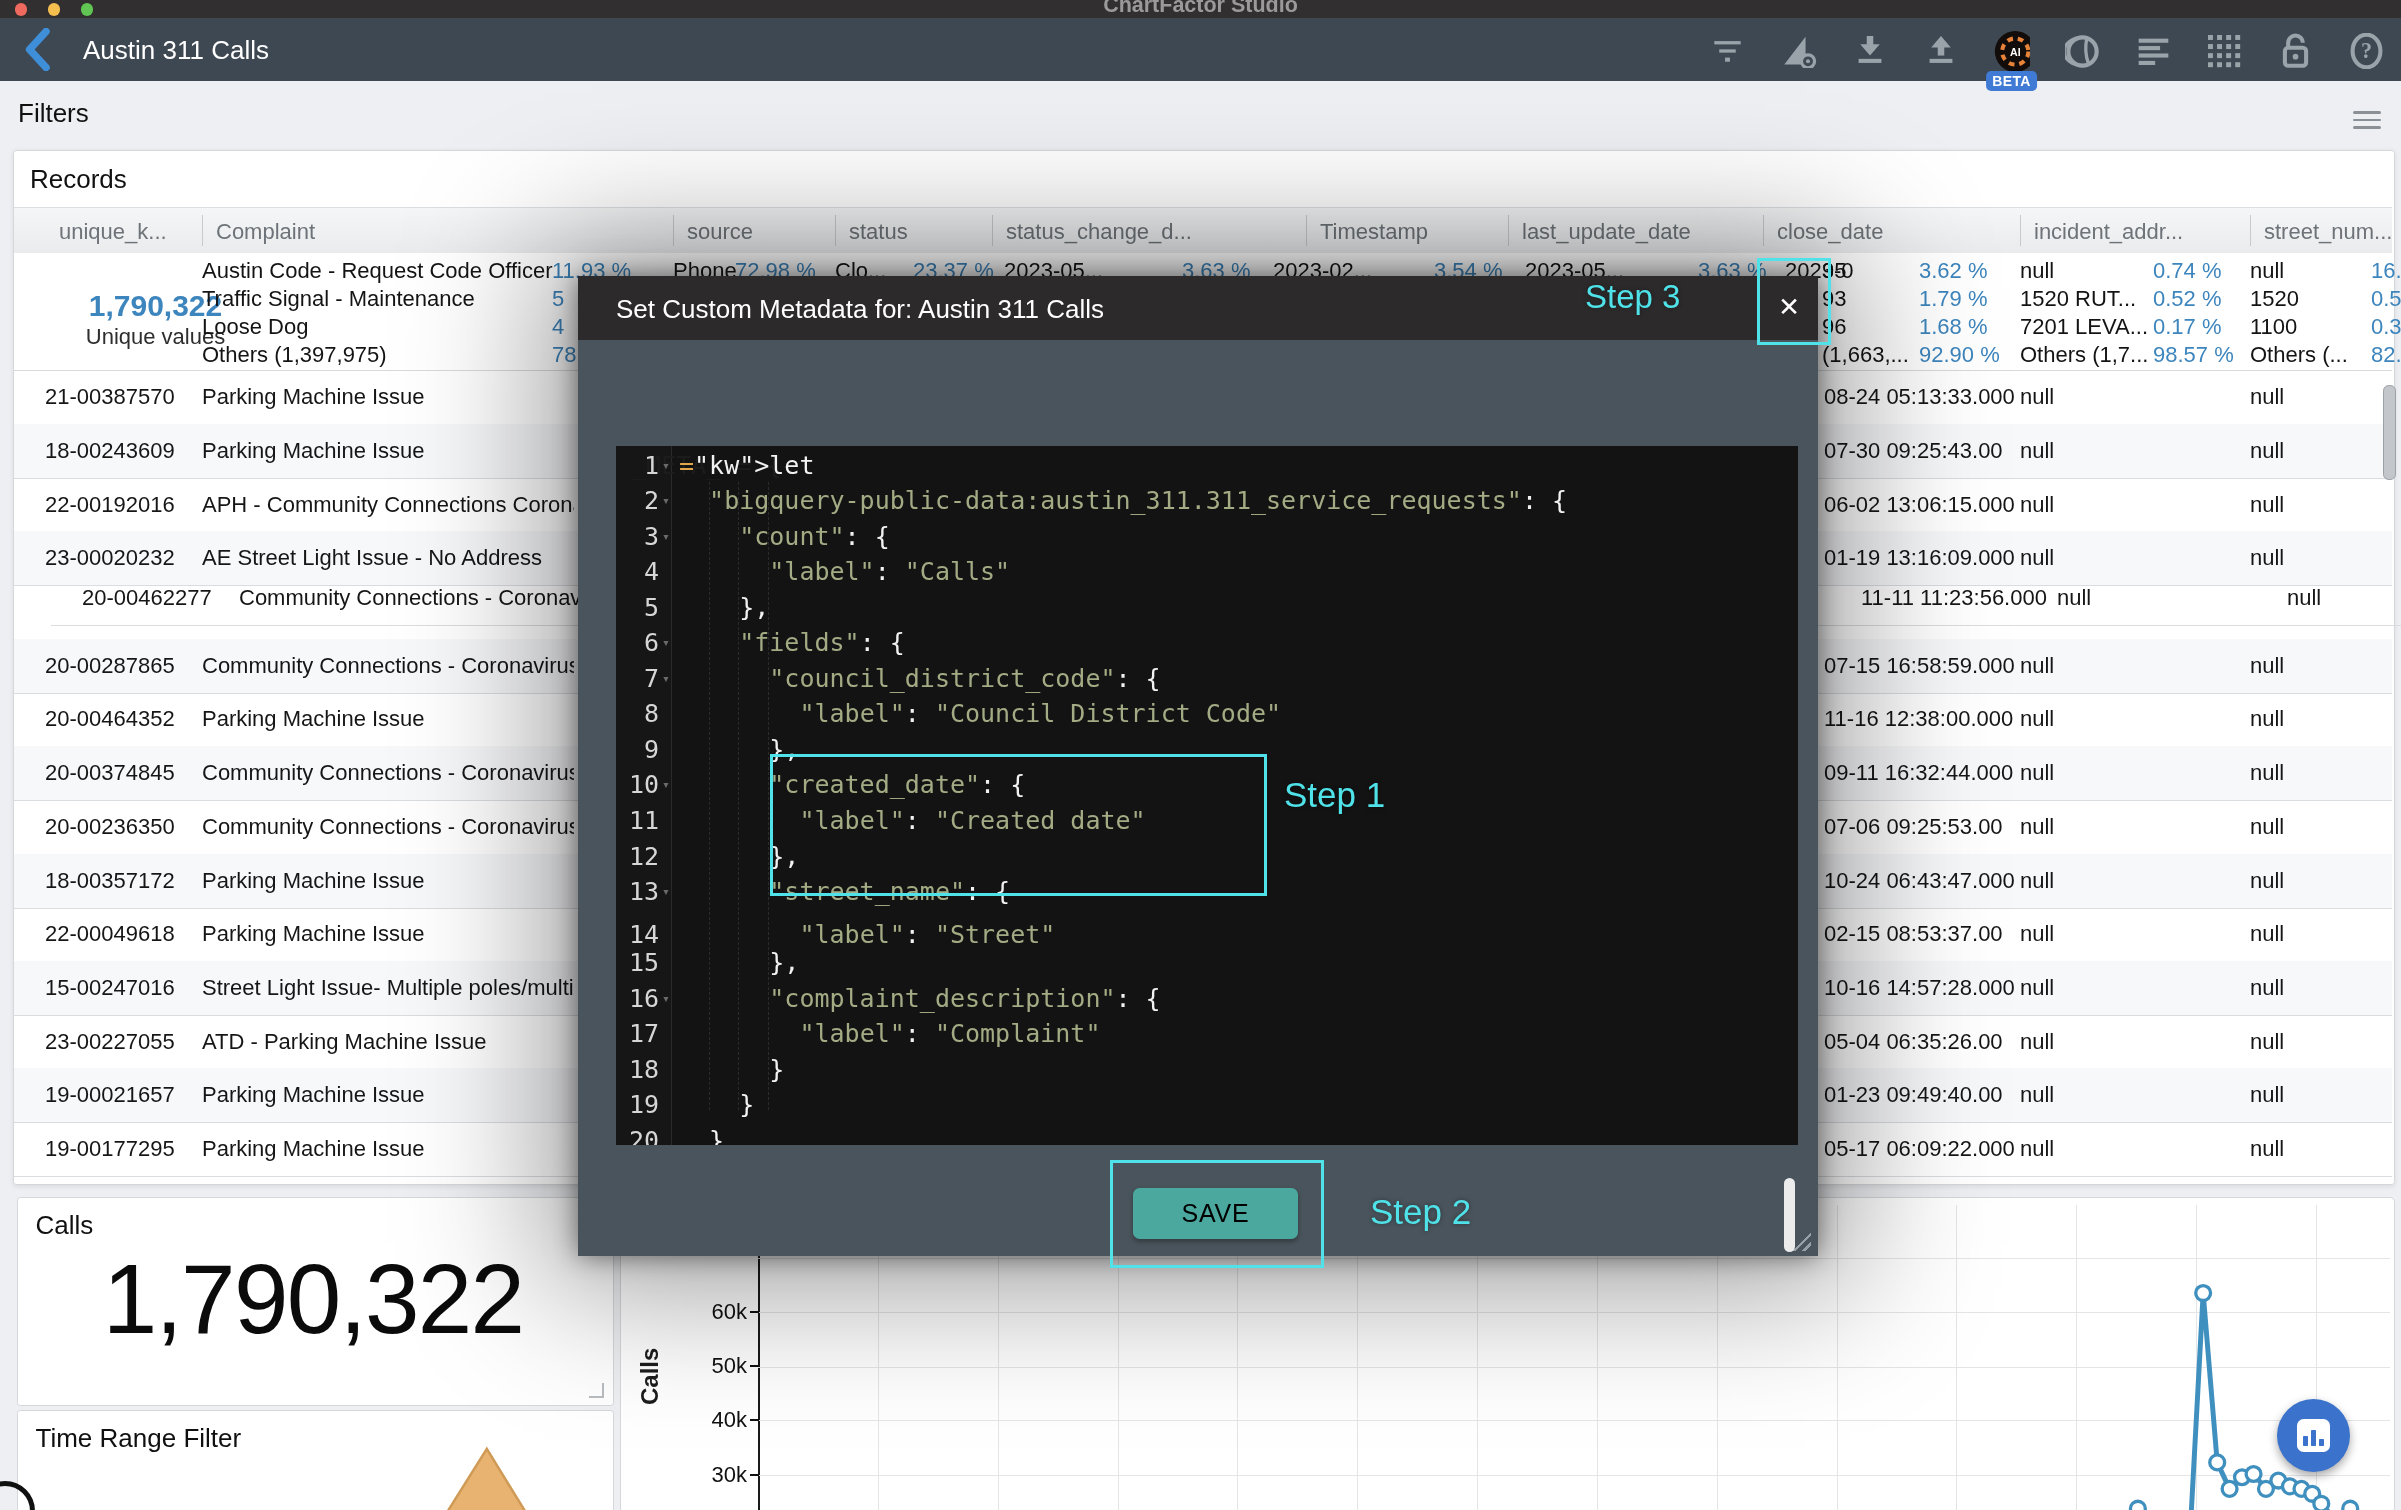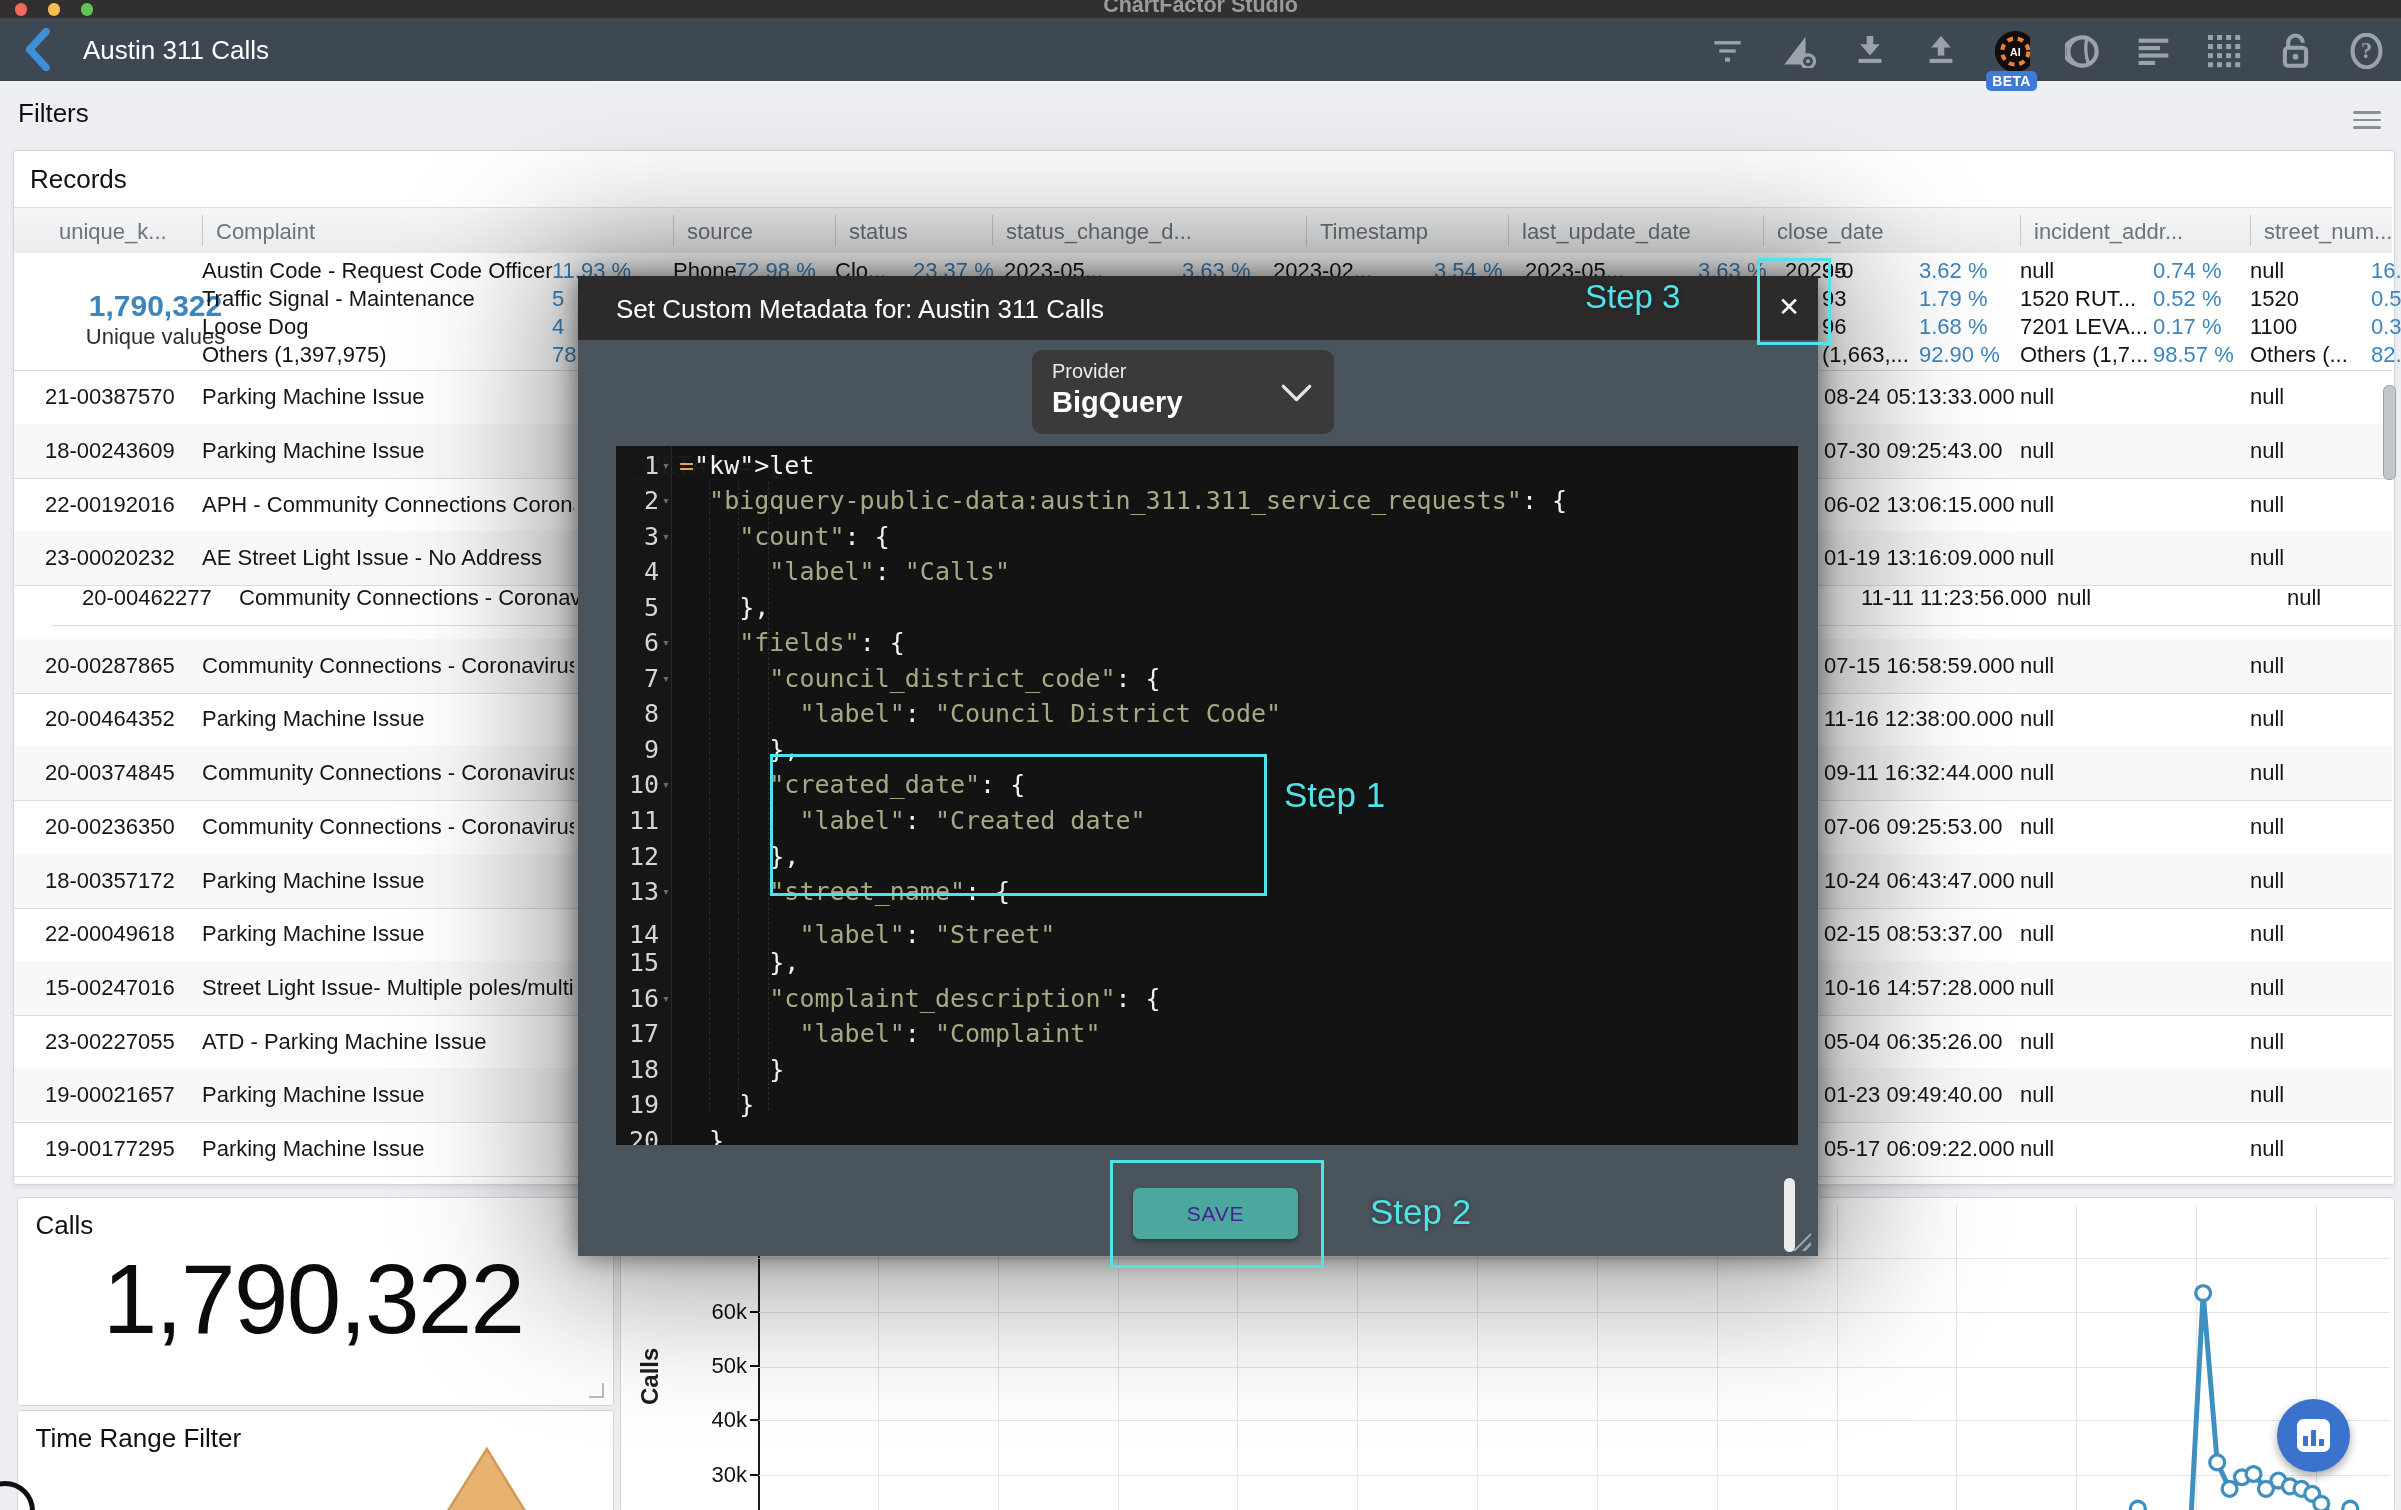--- a/index.html
+++ b/index.html
@@ -76,21 +76,21 @@
   .cline{position:absolute;left:0;width:1182px;height:36px;line-height:36px;white-space:pre;}
   .lnum{position:absolute;left:0;width:43px;text-align:right;color:#d6d6d6;}
   .fold{position:absolute;left:46px;color:#6a6a6a;font-size:13.2px;}
   .ctext{position:absolute;left:63px;color:#f2f2f2;}
   .str{color:#a3ab84;} .op{color:#e0a64c;}
   .iguide{position:absolute;top:36px;width:0.8px;height:628px;border-left:0.8px dashed rgba(255,255,255,.10);}
   .ed-scroll{left:1206px;top:902px;width:10.7px;height:74px;background:#ececec;border-radius:5.8px;z-index:55;}
   .statusbar{left:10px;top:869px;width:1221px;height:33px;background:#000;display:flex;align-items:center;}
   .status-ok{margin-left:11.6px;color:#3fae4e;font-size:23px;font-weight:bold;}
   .save-btn{left:555px;top:912px;width:165px;height:51px;background:#4aa89e;border:none;border-radius:6.6px;
-            color:#4c1d95;font-size:21px;font-family:"Liberation Sans",sans-serif;letter-spacing:0.8px;box-shadow:0 2.5px 5px rgba(0,0,0,.3);}
+            color:#000000;font-size:25px;font-family:"Liberation Sans",sans-serif;letter-spacing:0.8px;box-shadow:0 2.5px 5px rgba(0,0,0,.3);}
   .resize-h{left:1213px;top:955px;width:20px;height:20px;
             background:repeating-linear-gradient(315deg,transparent 0 4.1px,#98a0a7 4.1px 6.6px);
             clip-path:polygon(100% 0,100% 100%,0 100%);}
   
   .anno{z-index:60;}
   .anno-box{border:3.3px solid #4fe3e9;background:transparent;}
   .anno-text{color:#4fe3e9;font-size:35px;white-space:nowrap;text-shadow:0 0 5px rgba(0,0,0,.4);}
 </style>
 </head>
 <body>
@@ -453,27 +453,20 @@
         <i style="height:16.5px;"></i>
         <i style="height:7.4px;"></i>
     </div>
   </div>
 
   <div class="abs modal">
     <div class="abs modal-head">
       <div class="abs modal-title">Set Custom Metadata for: Austin 311 Calls</div>
       <div class="abs close-x">✕</div>
     </div>
-    <div class="abs provider">
-      <div class="abs prov-lab">Provider</div>
-      <div class="abs prov-val">BigQuery</div>
-      <svg class="abs prov-chev" width="33" height="21.5" viewBox="0 0 40 26">
-        <polyline points="4,4 20,20 36,4" fill="none" stroke="#e6e6e6" stroke-width="4" stroke-linecap="round" stroke-linejoin="round"></polyline>
-      </svg>
-    </div>
     <div class="abs editor" id="editor">
       <div class="gutter"></div>
       <div class="iguide" style="left:93px;"></div>
       <div class="iguide" style="left:122px;"></div>
       <div class="iguide" style="left:152px;"></div>
       <div id="codelines">
           <div class="cline" style="top: 1.7px;"><span class="lnum">1</span><span class="fold">▾</span><span class="ctext"><span class<span="" class="op">=</span>"kw"&gt;let</span> _META_ = {</div>
           <div class="cline" style="top: 37px;"><span class="lnum">2</span><span class="fold">▾</span><span class="ctext">  <span class="str">"bigquery-public-data:austin_311.311_service_requests"</span>: {</span></div>
           <div class="cline" style="top: 73px;"><span class="lnum">3</span><span class="fold">▾</span><span class="ctext">    <span class="str">"count"</span>: {</span></div>
           <div class="cline" style="top: 108px;"><span class="lnum">4</span><span class="ctext">      <span class="str">"label"</span>: <span class="str">"Calls"</span></span></div>

